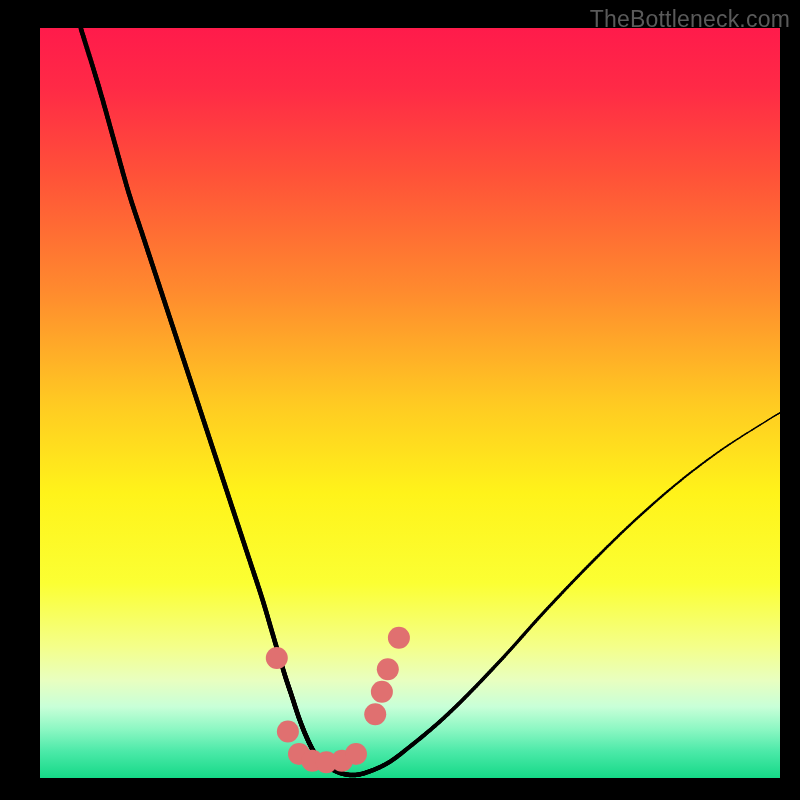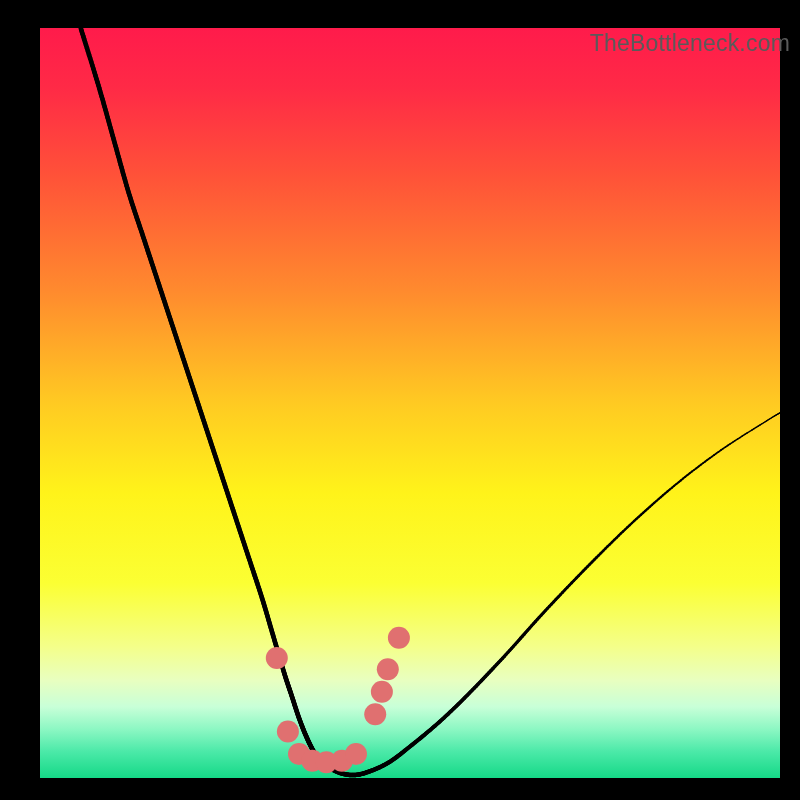--- a/index.html
+++ b/index.html
@@ -19,21 +19,20 @@
   }
   .watermark {
     position: absolute;
     top: 6px;
     right: 10px;
     color: #5a5a5a;
     font-size: 23px;
     font-weight: 500;
     letter-spacing: 0.2px;
     z-index: 50;
-    margin-top: 24px;
   }
   .plot-outer {
     position: absolute;
     left: 40px;
     top: 28px;
     width: 740px;
     height: 750px;
   }
   .plot-frame {
     position: absolute;

